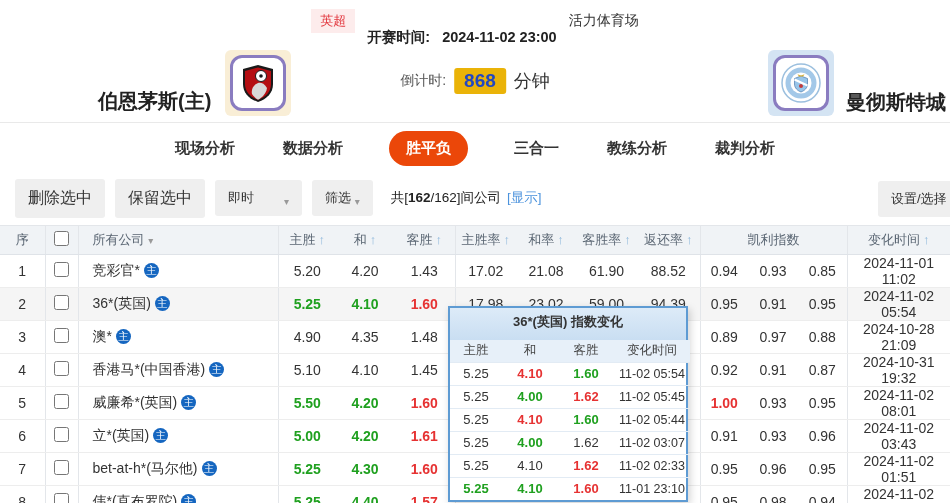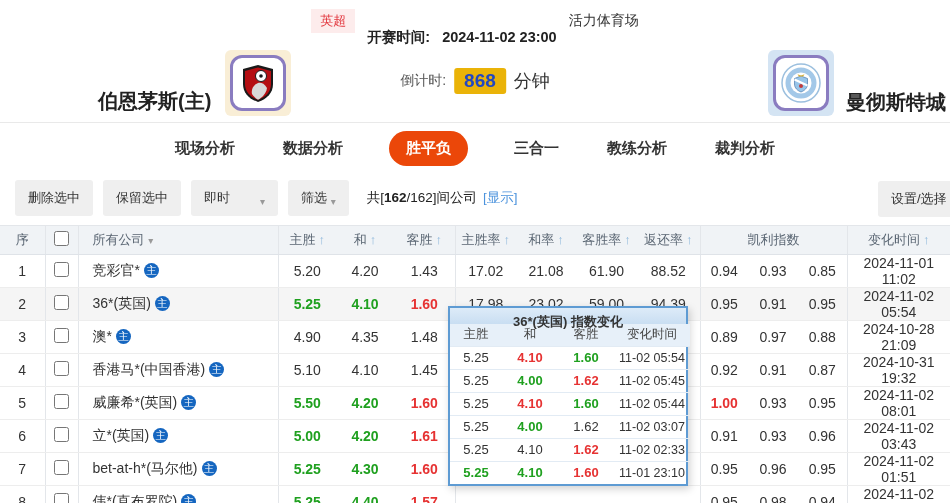--- a/index.html
+++ b/index.html
@@ -26,21 +26,21 @@
   .cd-value { color: #2247c2; font-size: 19px; font-weight: bold; background: #eab308; border-radius: 3px; padding: 2px 10px; }
   .cd-unit { color: #333; font-size: 18px; }
 
   
   .tabs { position: absolute; top: 127px; left: 0; right: 0; height: 42px; display: flex; align-items: center; justify-content: center; gap: 44px; }
   .tab { font-size: 15px; font-weight: bold; color: #333; cursor: pointer; padding: 8px 2px; white-space: nowrap; }
   .tab.active { background: #eb4709; color: #fff; border-radius: 18px; padding: 8px 17px; }
 
   
   .toolbar { position: absolute; top: 181px; left: 15px; height: 34px; display: flex; align-items: center; gap: 10px; }
-  .tbtn { background: #efefef; color: #333; font-size: 13px; padding: 9px 13px; border-radius: 3px; cursor: pointer; white-space: nowrap; }
+  .tbtn { background: #efefef; color: #333; font-size: 16px; padding: 9px 13px; border-radius: 3px; cursor: pointer; white-space: nowrap; }
   .tselect { background: #efefef; color: #333; font-size: 13px; padding: 9px 13px; border-radius: 3px; cursor: pointer; display: flex; align-items: flex-end; white-space: nowrap; }
   .tselect .gap { width: 30px; }
   .caret { color: #999; font-size: 10px; }
   .count { font-size: 13.5px; color: #222; margin-left: 8px; white-space: nowrap; }
   .count .bold { font-weight: bold; }
   .show-link { color: #4c93dd; margin-left: 6px; cursor: pointer; text-decoration: none; }
   .settings-btn { position: absolute; top: 181px; left: 878px; width: 100px; background: #efefef; color: #333; font-size: 13px; padding: 9px 13px; border-radius: 3px; white-space: nowrap; overflow: hidden; cursor: pointer; }
 
   
   .odds-table { position: absolute; top: 225px; left: 0; width: 950px; border-collapse: collapse; table-layout: fixed; }
@@ -53,21 +53,21 @@
   .c-time { font-size: 13px; }
   .host-badge { display: inline-block; width: 15px; height: 15px; line-height: 15px; border-radius: 50%; background: #1566c0; color: #fff; font-size: 10.5px; text-align: center; margin-left: 4px; vertical-align: 1px; font-weight: normal; }
   .g { color: #1fa01f; font-weight: bold; }
   .r { color: #e63232; font-weight: bold; }
   .arr { color: #8fb8dc; margin-left: 3px; font-weight: bold; }
   tr.hl td { background: #f5f5f5; }
   input[type="checkbox"] { width: 15px; height: 15px; cursor: pointer; }
 
   
   .popup { position: absolute; left: 448px; top: 306px; width: 240px; border: 2px solid #5e9bd3; background: #fff; z-index: 5; box-shadow: 2px 3px 8px rgba(0,0,0,0.18); }
-  .popup-title { height: 16px; line-height: 28px; text-align: center; font-weight: bold; font-size: 13px; color: #333; background: linear-gradient(#ddebf8, #c9def2); }
+  .popup-title { height: 32px; line-height: 28px; text-align: center; font-weight: bold; font-size: 13px; color: #333; background: linear-gradient(#ddebf8, #c9def2); }
   .popup table { width: 100%; border-collapse: collapse; table-layout: fixed; }
   .popup th { height: 22px; background: #e7f0f9; font-weight: normal; font-size: 12.5px; color: #444; text-align: center; }
   .popup td { height: 23px; border-top: 1px solid #e2ebf4; font-size: 13px; text-align: center; color: #333; }
   .popup .p-time { font-size: 12.5px; }
 </style>
 </head>
 <body>
 
 <div class="stage">
 

